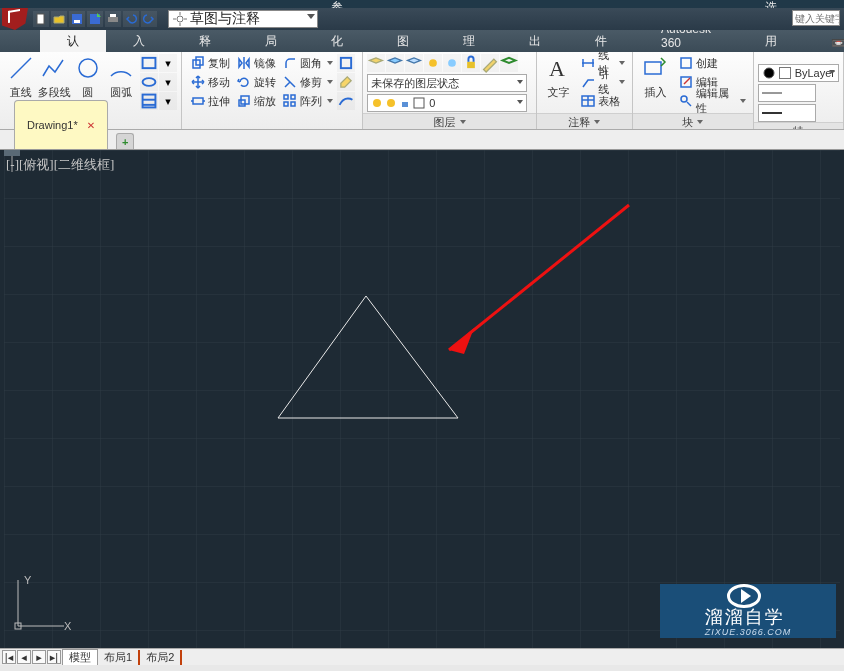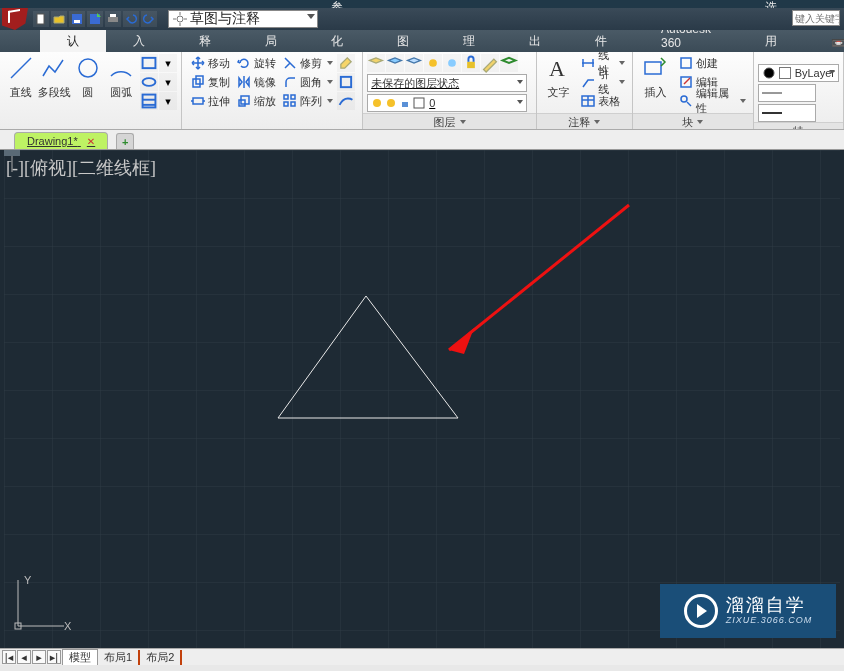--- a/index.html
+++ b/index.html
@@ -142,55 +142,55 @@
   .fill-yellow { fill:#e7c12a; }
   
   .file-tabs {
     height: 20px;
     background: #eee;
     border-bottom: 1px solid #999;
     display:flex; align-items:flex-end;
     padding-left: 14px;
   }
   .file-tab {
-    background:#bef264; border:1px solid #aaa; border-bottom:none;
+    background:#fef9c3; border:1px solid #aaa; border-bottom:none;
     border-top-left-radius:4px; border-top-right-radius:4px;
-    padding: 2px 12px; font-size:11px; color:#333; position:relative;text-decoration:underline;
+    padding: 18px 12px; font-size:11px; color:#333; position:relative;
   }
   .file-tab .close { color:#c33; margin-left:6px; font-size:10px; }
   .new-tab {
     width:18px; height:16px; margin-left:8px;
     background:#d5d5d5; border:1px solid #aaa; border-bottom:none;
     border-top-left-radius:3px; border-top-right-radius:3px;
     display:flex; align-items:center; justify-content:center;
     color:#2e8b2e; font-weight:bold;
   }
   
   .canvas-wrap {
     position: relative;
     height: 498px;
     background: #1e2a34;
   }
   .canvas-svg { position:absolute; left:0; top:0; width:100%; height:100%; }
   .view-label {
     position:absolute; left:6px; top:6px;
-    color:#c8c8c8; font-size:18px;
+    color:#c8c8c8; font-size:13px;
     font-family: SimSun, serif;
   }
   .ucs {
     position:absolute; left:12px; bottom:14px;
     color:#bbb; font-size:11px;
   }
   .ucs svg { width:60px; height:60px; }
   .watermark {
     position:absolute; right:8px; bottom:10px;
     background:#1a4e78; color:#fff;
     width:176px; height:54px;
     display:flex; align-items:center; justify-content:center;
-    font-size:18px; letter-spacing:2px;
+    font-size:18px; letter-spacing:2px;flex-direction:column;
   }
   .watermark .play {
     width:34px; height:34px; border:3px solid #fff; border-radius:50%;
     display:flex; align-items:center; justify-content:center; margin-right:8px;
   }
   .watermark .play::after{
     content:""; border-left:10px solid #fff;
     border-top:7px solid transparent; border-bottom:7px solid transparent;
     margin-left:3px;
   }
@@ -348,20 +348,48 @@
       </div>
     </div>
   </div>
 
   <div class="panel" style="width:192px;">
     <div class="panel-body">
       <div class="small-grid" style="width:100%;">
         <div class="small-row">
           <div class="lbl-btn">
               <svg class="si" viewBox="0 0 14 14">
+                <rect x="2" y="4" width="7" height="8" class="stroke-blue"></rect>
+                <rect x="5" y="1" width="7" height="8" class="stroke-blue"></rect>
+              </svg>
+              <span>复制</span>
+            </div>
+          <div class="lbl-btn">
+              <svg class="si" viewBox="0 0 14 14">
+                <path d="M7 1v12" class="stroke-blue"></path>
+                <path d="M2 3l3 4-3 4zM12 3l-3 4 3 4z" class="stroke-blue"></path>
+              </svg>
+              <span>镜像</span>
+            </div>
+          <div class="lbl-btn">
+              <svg class="si" viewBox="0 0 14 14">
+                <path d="M3 12v-5a4 4 0 0 1 4-4h5" class="stroke-blue"></path>
+              </svg>
+              <span>圆角</span>
+              <span class="dc"></span>
+            </div>
+          <div class="small-btn">
+              <svg viewBox="0 0 14 14">
+                <rect x="3" y="3" width="8" height="8" class="stroke-blue"></rect>
+              </svg>
+            </div>
+        </div>
+        <div class="small-row">
+          <div class="lbl-btn">
+              <svg class="si" viewBox="0 0 14 14">
                 <path d="M7 1v12M1 7h12" class="stroke-blue"></path>
                 <path d="M7 1l-2 2M7 1l2 2M7 13l-2-2M7 13l2-2M1 7l2-2M1 7l2 2M13 7l-2-2M13 7l-2 2" class="stroke-blue"></path>
               </svg>
               <span>移动</span>
             </div>
           <div class="lbl-btn">
               <svg class="si" viewBox="0 0 14 14">
                 <path d="M3 7a4 4 0 1 1 1 3" class="stroke-blue"></path>
                 <path d="M3 7l-2-1 1-2" class="stroke-blue"></path>
               </svg>
@@ -370,48 +398,20 @@
           <div class="lbl-btn">
               <svg class="si" viewBox="0 0 14 14">
                 <path d="M2 2l10 10M2 12l5-5" class="stroke-blue"></path>
               </svg>
               <span>修剪</span>
               <span class="dc"></span>
             </div>
           <div class="small-btn">
               <svg viewBox="0 0 14 14">
                 <path d="M3 8l5-5 3 3-5 5H3z" fill="#f7d568" stroke="#aa7"></path>
-              </svg>
-            </div>
-        </div>
-        <div class="small-row">
-          <div class="lbl-btn">
-              <svg class="si" viewBox="0 0 14 14">
-                <rect x="2" y="4" width="7" height="8" class="stroke-blue"></rect>
-                <rect x="5" y="1" width="7" height="8" class="stroke-blue"></rect>
-              </svg>
-              <span>复制</span>
-            </div>
-          <div class="lbl-btn">
-              <svg class="si" viewBox="0 0 14 14">
-                <path d="M7 1v12" class="stroke-blue"></path>
-                <path d="M2 3l3 4-3 4zM12 3l-3 4 3 4z" class="stroke-blue"></path>
-              </svg>
-              <span>镜像</span>
-            </div>
-          <div class="lbl-btn">
-              <svg class="si" viewBox="0 0 14 14">
-                <path d="M3 12v-5a4 4 0 0 1 4-4h5" class="stroke-blue"></path>
-              </svg>
-              <span>圆角</span>
-              <span class="dc"></span>
-            </div>
-          <div class="small-btn">
-              <svg viewBox="0 0 14 14">
-                <rect x="3" y="3" width="8" height="8" class="stroke-blue"></rect>
               </svg>
             </div>
         </div>
         <div class="small-row">
           <div class="lbl-btn">
               <svg class="si" viewBox="0 0 14 14">
                 <rect x="2" y="4" width="10" height="6" class="stroke-blue"></rect>
                 <path d="M12 7h2M0 7h2" class="stroke-blue"></path>
               </svg>
               <span>拉伸</span>
@@ -437,21 +437,21 @@
               <svg viewBox="0 0 14 14">
                 <path d="M2 10c4-8 10-4 10-4" class="stroke-blue"></path>
               </svg>
             </div>
         </div>
       </div>
     </div>
   </div>
 
   <div class="panel" style="width:184px;">
-    <div class="panel-body" style="flex-direction:column; gap:2px; width:100%;text-decoration:underline;">
+    <div class="panel-body" style="flex-direction:column; gap:2px; width:100%;">
       <div class="small-row">
         <div class="small-btn">
             <svg viewBox="0 0 14 14">
               <path d="M2 5l5-2 5 2-5 2z" fill="#f2d36b" stroke="#aa7"></path>
             </svg>
           </div>
         <div class="small-btn">
             <svg viewBox="0 0 14 14">
               <path d="M2 5l5-2 5 2-5 2z" fill="#8cf" stroke="#47a"></path>
             </svg>

